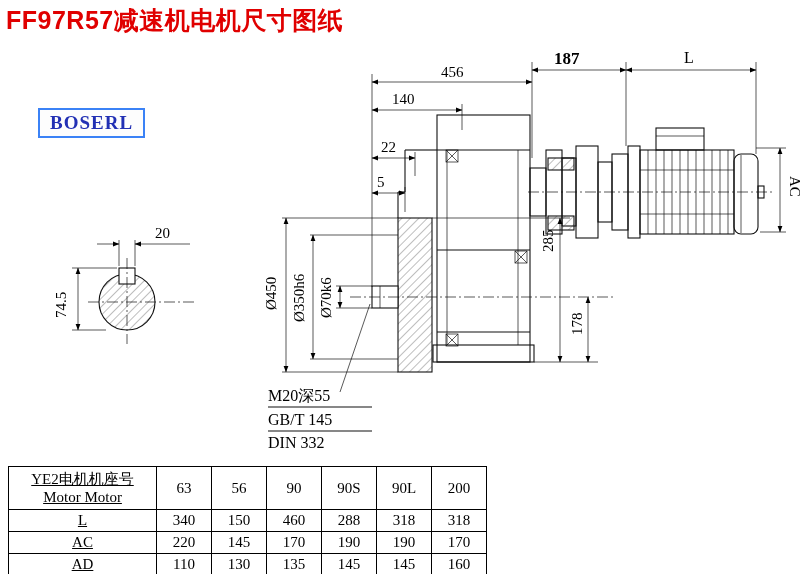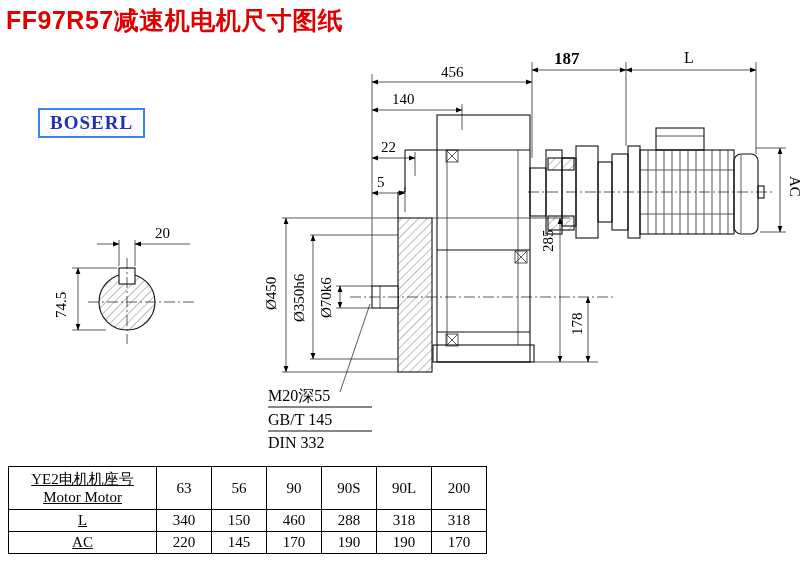--- a/index.html
+++ b/index.html
@@ -237,16 +237,25 @@
     </tr>
     <tr>
       <td class="c0">AC</td>
       <td class="c">220</td>
       <td class="c">145</td>
       <td class="c">170</td>
       <td class="c">190</td>
       <td class="c">190</td>
       <td class="c">170</td>
     </tr>
+    <tr>
+      <td class="c0">AD</td>
+      <td class="c">110</td>
+      <td class="c">130</td>
+      <td class="c">135</td>
+      <td class="c">145</td>
+      <td class="c">145</td>
+      <td class="c">160</td>
+    </tr>
   </tbody>
     </table>
 
 </div>
 
 </body></html>

